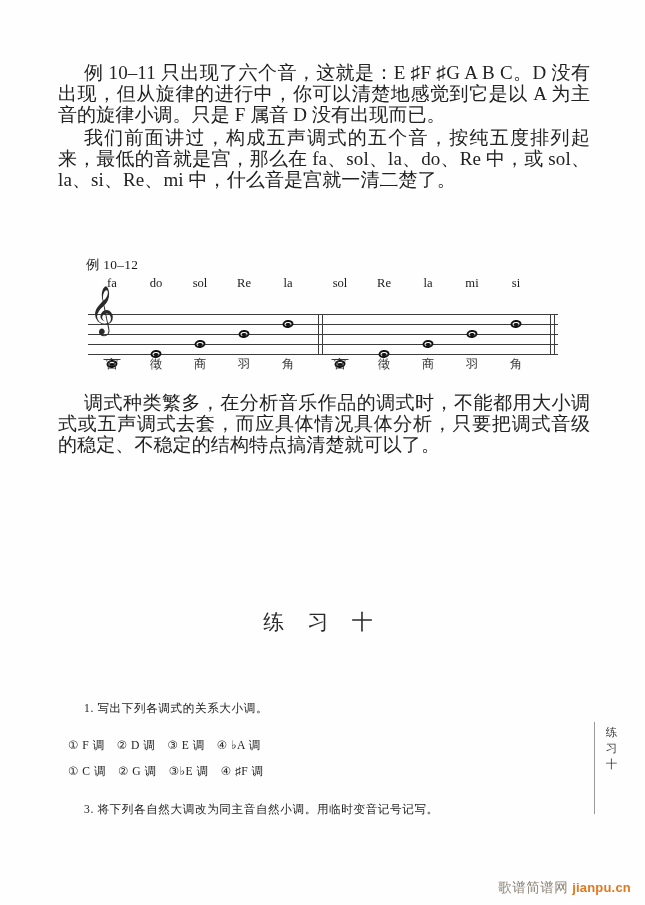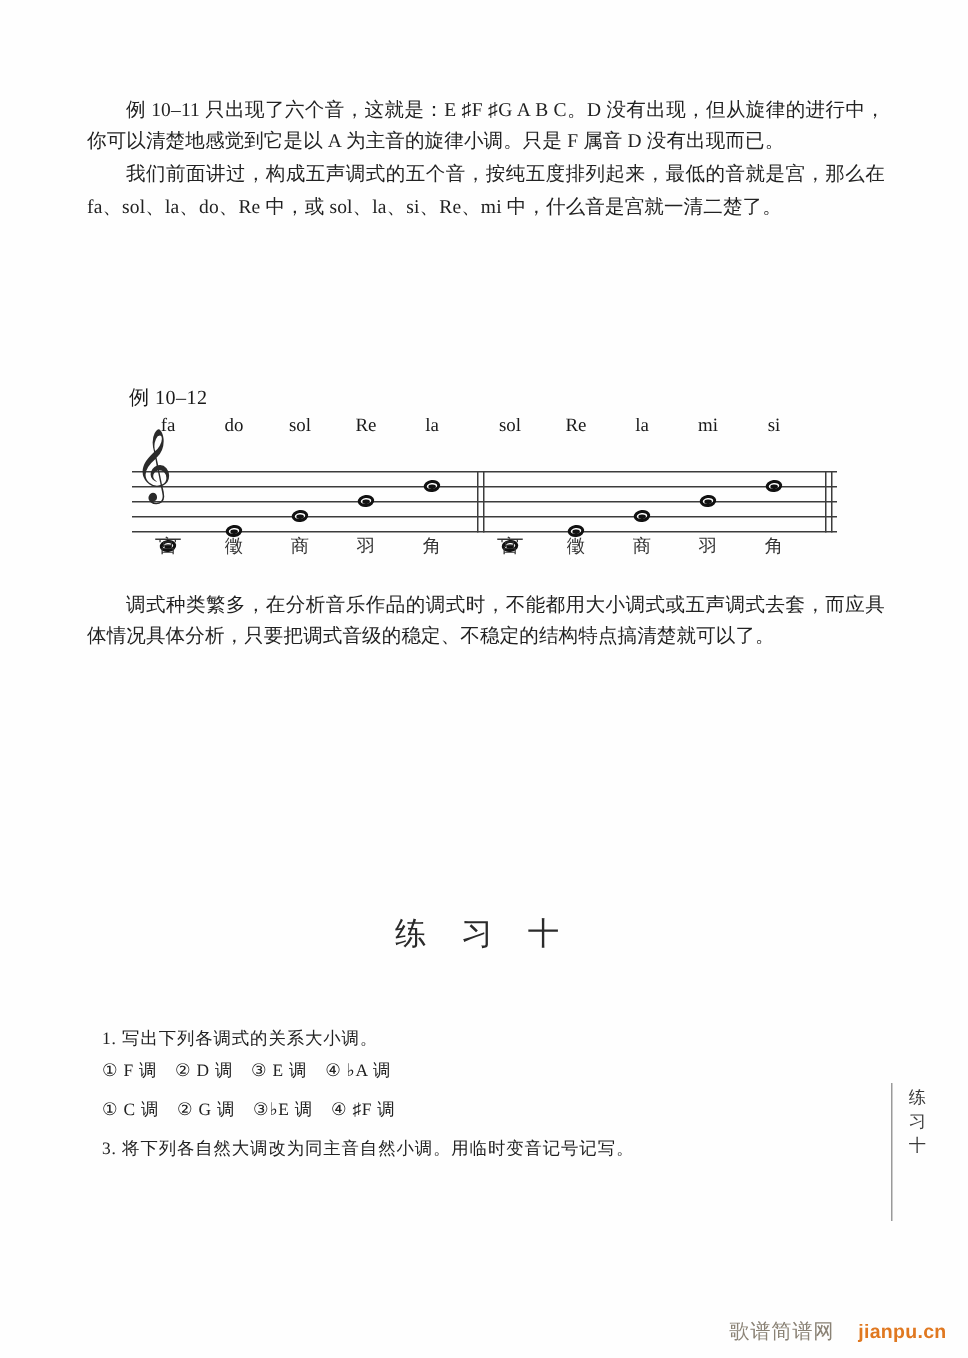--- a/index.html
+++ b/index.html
@@ -24,21 +24,21 @@
   
   .content {
     position: absolute;
     left: 58px;
     top: 62px;
     width: 532px;
   }
 
   p.para {
     margin: 0 0 1px 0;
-    font-size: 13px;
+    font-size: 19px;
     line-height: 21.2px;
     text-align: justify;
     text-justify: inter-ideograph;
     letter-spacing: 0.1px;
     color: #222;
   }
   p.para.indent { text-indent: 26px; }
 
   
   .ex-label {
@@ -134,21 +134,21 @@
     position: absolute;
     left: 68px;
     top: 682px;
     width: 470px;
   }
   .ex-q {
     font-size: 11.6px;
     line-height: 21px;
     letter-spacing: .6px;
     color: #222;
-    margin: 0;
+    margin: 16px;
   }
   .ex-opts {
     font-size: 11.6px;
     line-height: 22px;
     letter-spacing: .5px;
     color: #222;
     margin: 0 0 4px 0;
     white-space: pre;
   }
   .ex-opts .opt { margin-right: 12px; }
@@ -183,21 +183,21 @@
     font-size: 13.5px;
     white-space: nowrap;
     font-family: "Liberation Serif", serif;
   }
   .wm-cn { color: #8a8275; letter-spacing: .5px; }
   .wm-en {
     color: #e07820;
     font-family: "Liberation Sans", sans-serif;
     font-size: 13px;
     font-weight: 600;
-    margin-left: 16px;
+    margin-left: 4px;
     letter-spacing: .2px;
   }
 </style>
 </head>
 <body>
 
 <div class="page">
 
   <div class="content">
     <p class="para indent">例 10–11 只出现了六个音，这就是：E ♯F ♯G  A  B  C。D 没有出现，但从旋律的进行中，你可以清楚地感觉到它是以 A 为主音的旋律小调。只是 F 属音 D 没有出现而已。</p>

